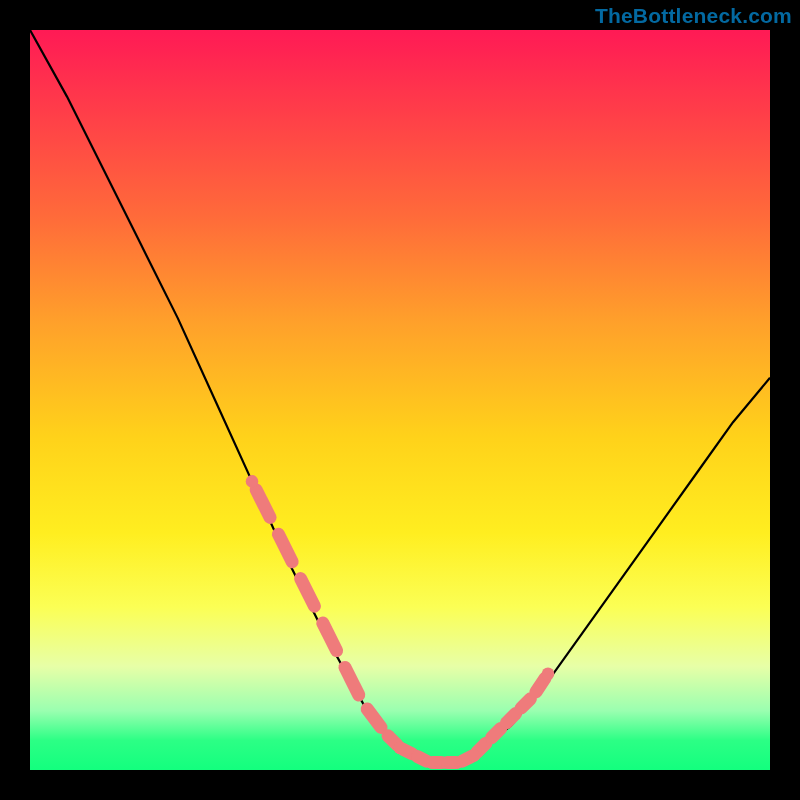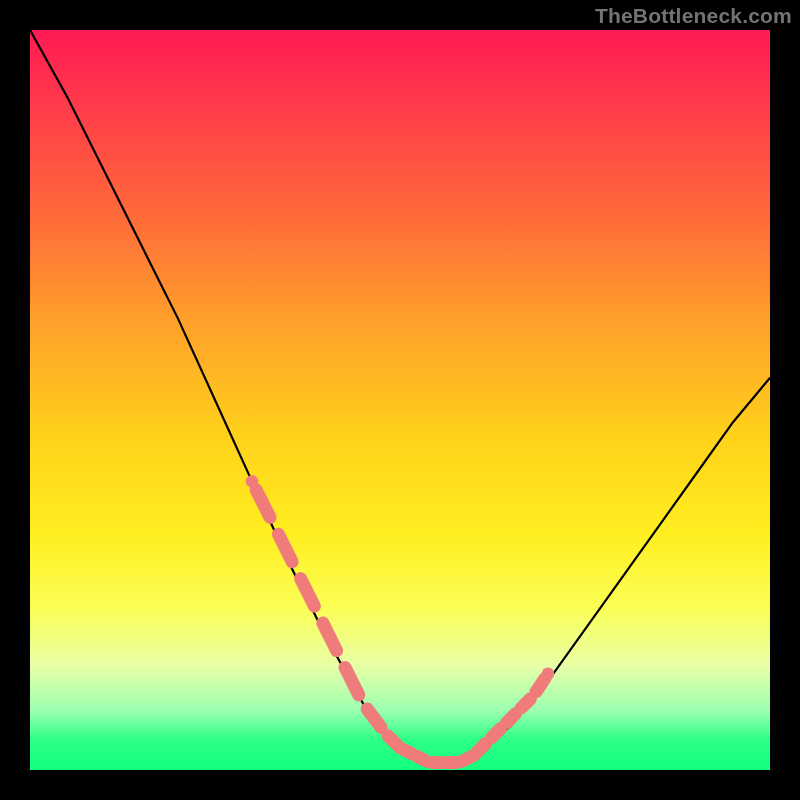--- a/index.html
+++ b/index.html
@@ -36,21 +36,21 @@
       #13ff7e 100%
     );
   }
   .watermark {
     position: absolute;
     top: 4px;
     right: 8px;
     font-family: Arial, Helvetica, sans-serif;
     font-size: 21px;
     font-weight: 600;
-    color: #737373;
+    color: #0369a1;
     letter-spacing: 0.2px;
     z-index: 10;
     user-select: none;
   }
   svg.curve {
     position: absolute;
     inset: 0;
     width: 740px;
     height: 740px;
     z-index: 5;

